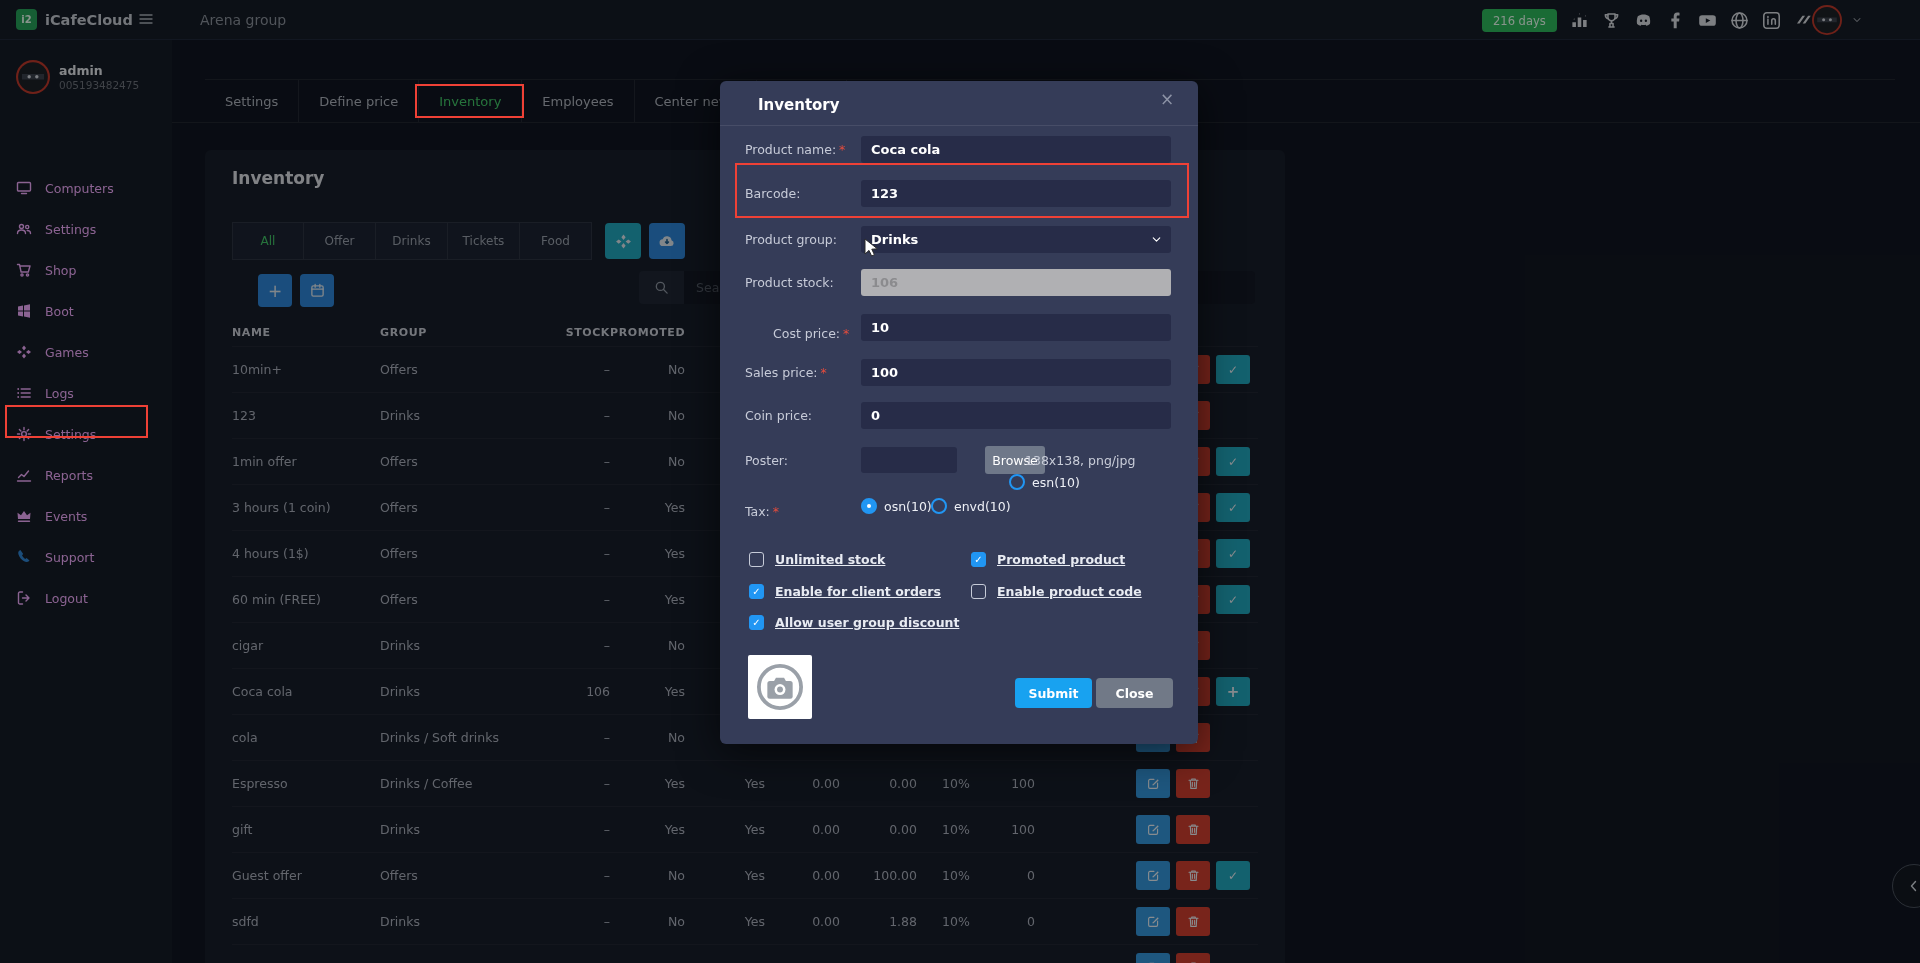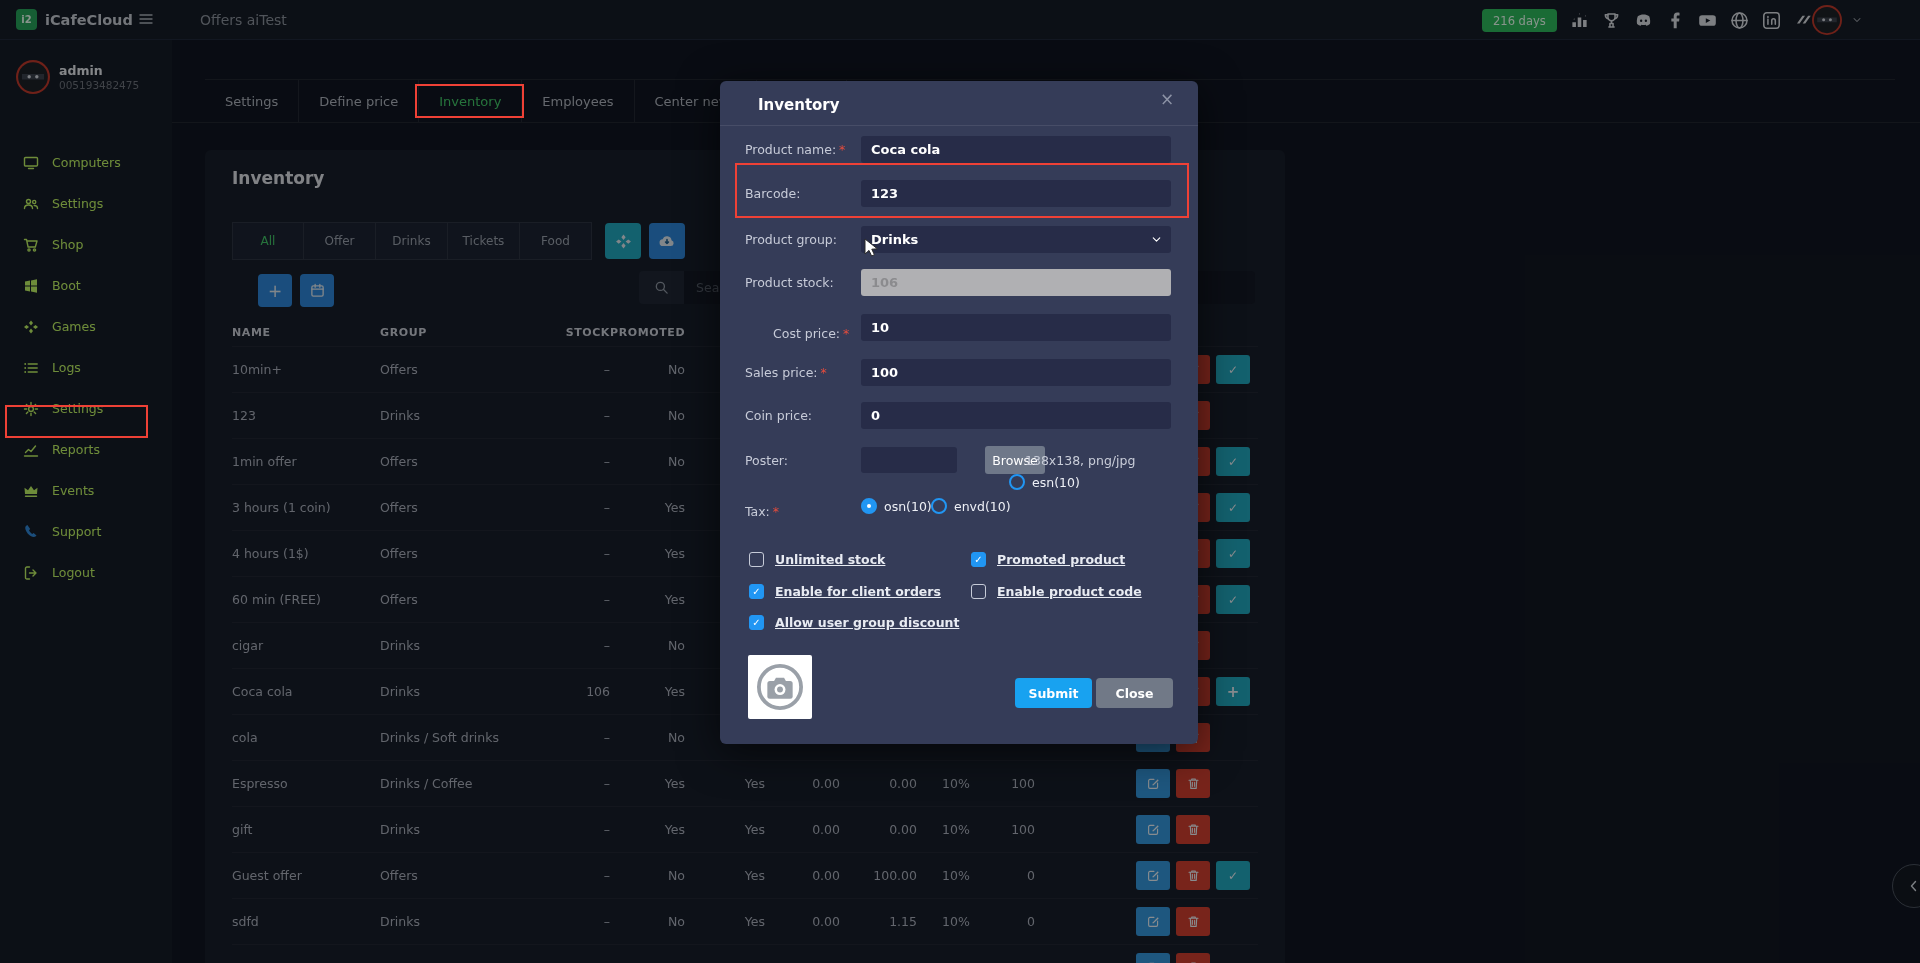--- a/index.html
+++ b/index.html
@@ -20,21 +20,21 @@
   .avatar{position:absolute;left:1812px;top:5px;width:30px;height:30px;border-radius:50%;background:#c0392b;overflow:hidden;cursor:pointer;}
   .av-chev{position:absolute;left:1851px;top:14px;width:12px;height:12px;color:#9aa0a8;}
 
   
   .sidebar{position:absolute;left:0;top:40px;width:172px;height:923px;background:#161c26;}
   .profile{position:absolute;left:16px;top:20px;display:flex;gap:9px;align-items:center;}
   .p-av{width:34px;height:34px;border-radius:50%;background:#c0392b;overflow:hidden;flex:none;}
   .p-name{font-size:12.5px;font-weight:bold;color:#e4e7ec;line-height:1.25;}
   .p-phone{font-size:10.5px;color:#6e747d;}
   .nav{position:absolute;left:0;top:115px;width:172px;}
-  .nav-item{height:41px;display:flex;align-items:flex-start;padding-left:23px;gap:13px;color:#bef264;font-size:12.5px;cursor:pointer;}
+  .nav-item{height:41px;display:flex;align-items:flex-end;padding-left:16px;gap:13px;color:#f0abfc;font-size:12.5px;cursor:pointer;}
   .nav-item .ic{width:16px;height:16px;flex:none;}
 
   
   .tabline{position:absolute;height:1px;background:rgba(255,255,255,0.07);}
   .tabs{position:absolute;left:205px;top:80px;height:42px;display:flex;align-items:stretch;}
   .tab{display:flex;align-items:center;padding:0 20px;font-size:13px;color:#aeb4bd;cursor:pointer;white-space:nowrap;}
   .tab + .tab{border-left:1px solid rgba(255,255,255,0.08);}
   .tab.active{color:#42c768;}
 
   
@@ -114,21 +114,21 @@
   <div class="topbar">
     <div class="brand">
       <div class="brand-sq">i2</div>
       <div class="brand-txt">iCafeCloud</div>
     </div>
     <div class="burger" id="burger">
         <svg class="ic" viewBox="0 0 16 16" style="width:16px;height:16px" fill="none" stroke="currentColor" stroke-width="1.4" stroke-linecap="round" stroke-linejoin="round">
           <path d="M2 4h12M2 8h12M2 12h12"></path>
         </svg>
       </div>
-    <div class="page-title">Offers aiTest</div>
+    <div class="page-title">Arena group</div>
     <div class="badge">216 days</div>
     <div class="hicons" id="hicons">
         <span class="hicon">
           <svg class="ic" viewBox="0 0 16 16" style="width:19px;height:19px" fill="none" stroke="currentColor" stroke-width="1.3" stroke-linecap="round" stroke-linejoin="round">
             <path d="M2 13.5V9.5h3v4zM6.5 13.5v-8h3v8zM11 13.5v-6h3v6z" fill="currentColor" stroke="none"></path>
             <path d="M3 7.2l.5-1 .5 1zM7.5 2.8l.5-1 .5 1zM12.5 4.5l.5-1 .5 1z" fill="currentColor" stroke="none"></path>
           </svg>
         </span>
         <span class="hicon">
           <svg class="ic" viewBox="0 0 16 16" style="width:19px;height:19px" fill="none" stroke="currentColor" stroke-width="1.3" stroke-linecap="round" stroke-linejoin="round">
@@ -666,21 +666,21 @@
             </div>
           </div>
         </div>
         <div class="trow tgrid">
           <div>sdfd</div>
           <div>Drinks</div>
           <div class="cell-r">–</div>
           <div class="cell-r">No</div>
           <div class="cell-r">Yes</div>
           <div class="cell-r">0.00</div>
-          <div class="cell-r">1.15</div>
+          <div class="cell-r">1.88</div>
           <div class="cell-tax">10%</div>
           <div class="cell-r">0</div>
           <div class="acts">
             <div class="act edit">
               <svg class="ic" viewBox="0 0 16 16" style="width:13px;height:13px" fill="none" stroke="currentColor" stroke-width="1.4" stroke-linecap="round" stroke-linejoin="round">
                 <path d="M8.5 3H3.6A1.6 1.6 0 0 0 2 4.6v7.8A1.6 1.6 0 0 0 3.6 14h7.8A1.6 1.6 0 0 0 13 12.4V7.5"></path>
                 <path d="M6.3 9.8l7-7 1 1.6-6.6 6z" fill="currentColor" stroke="none"></path>
               </svg>
             </div>
             <div class="act del">

